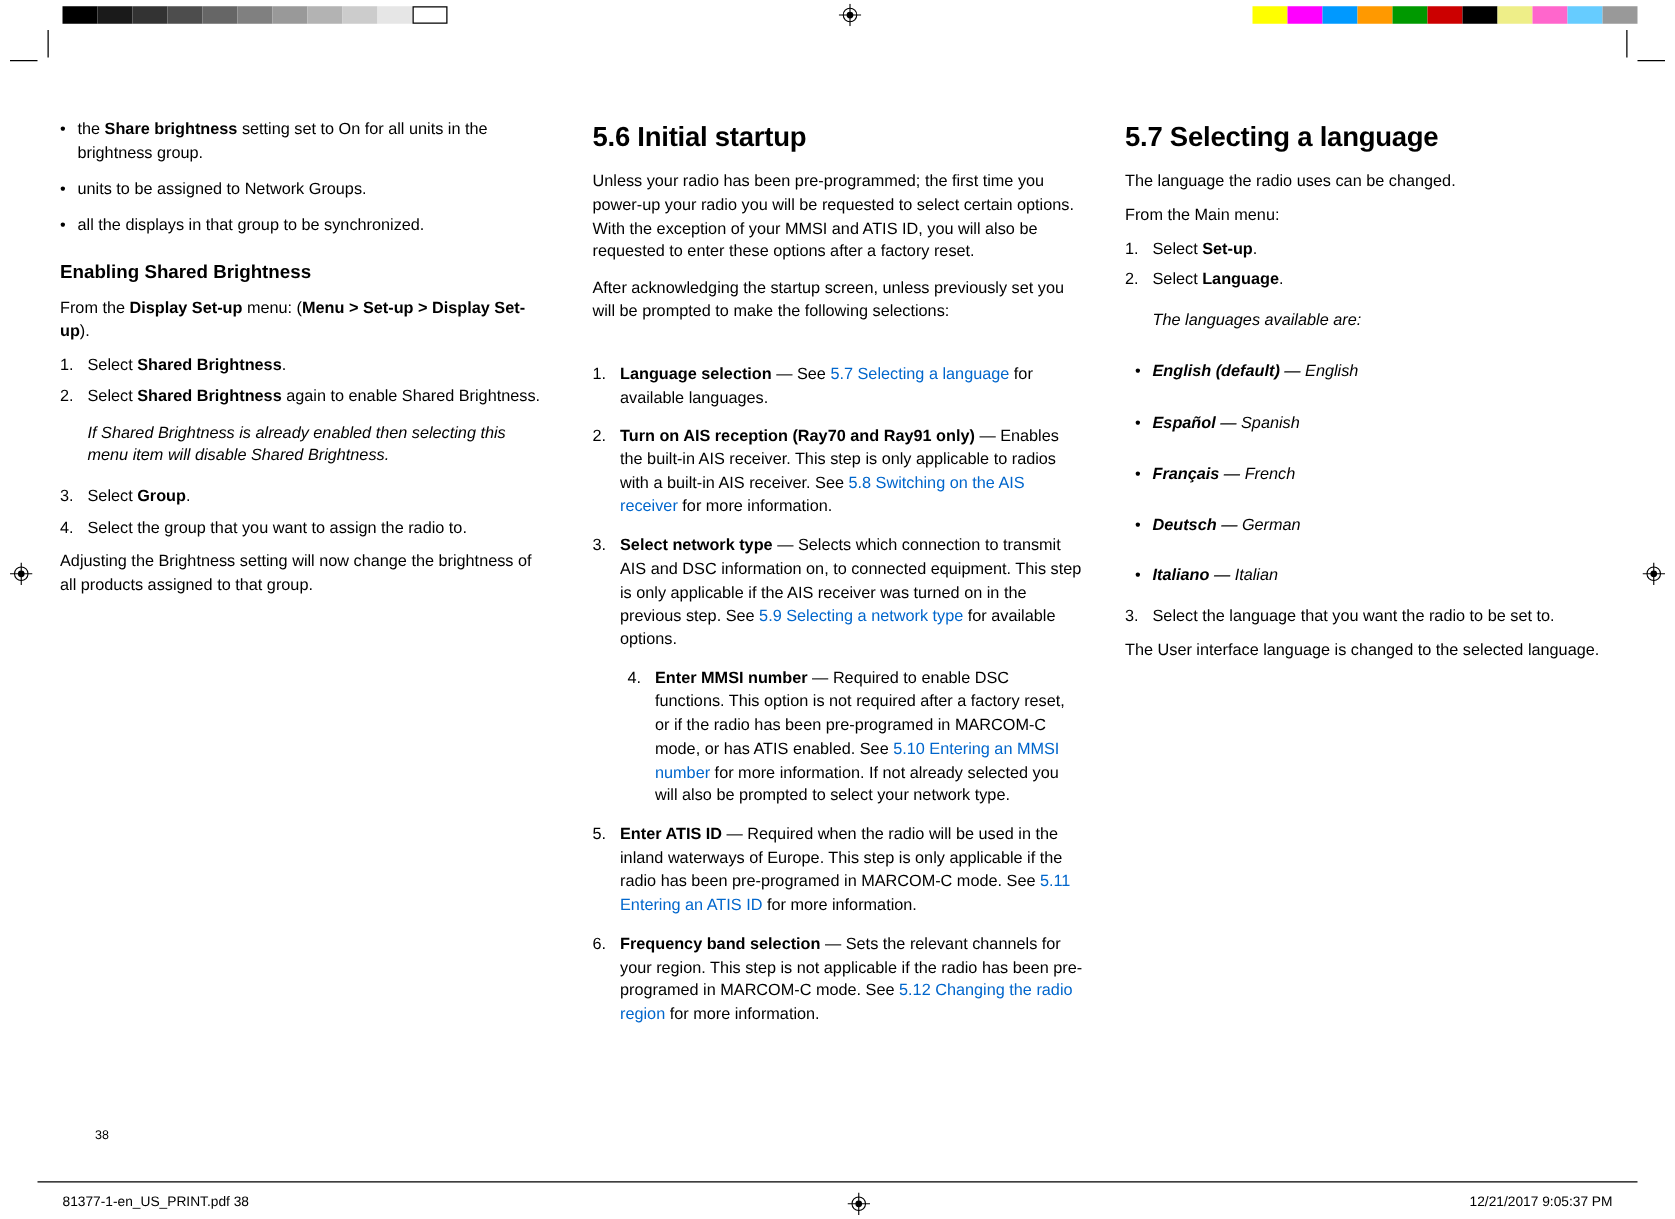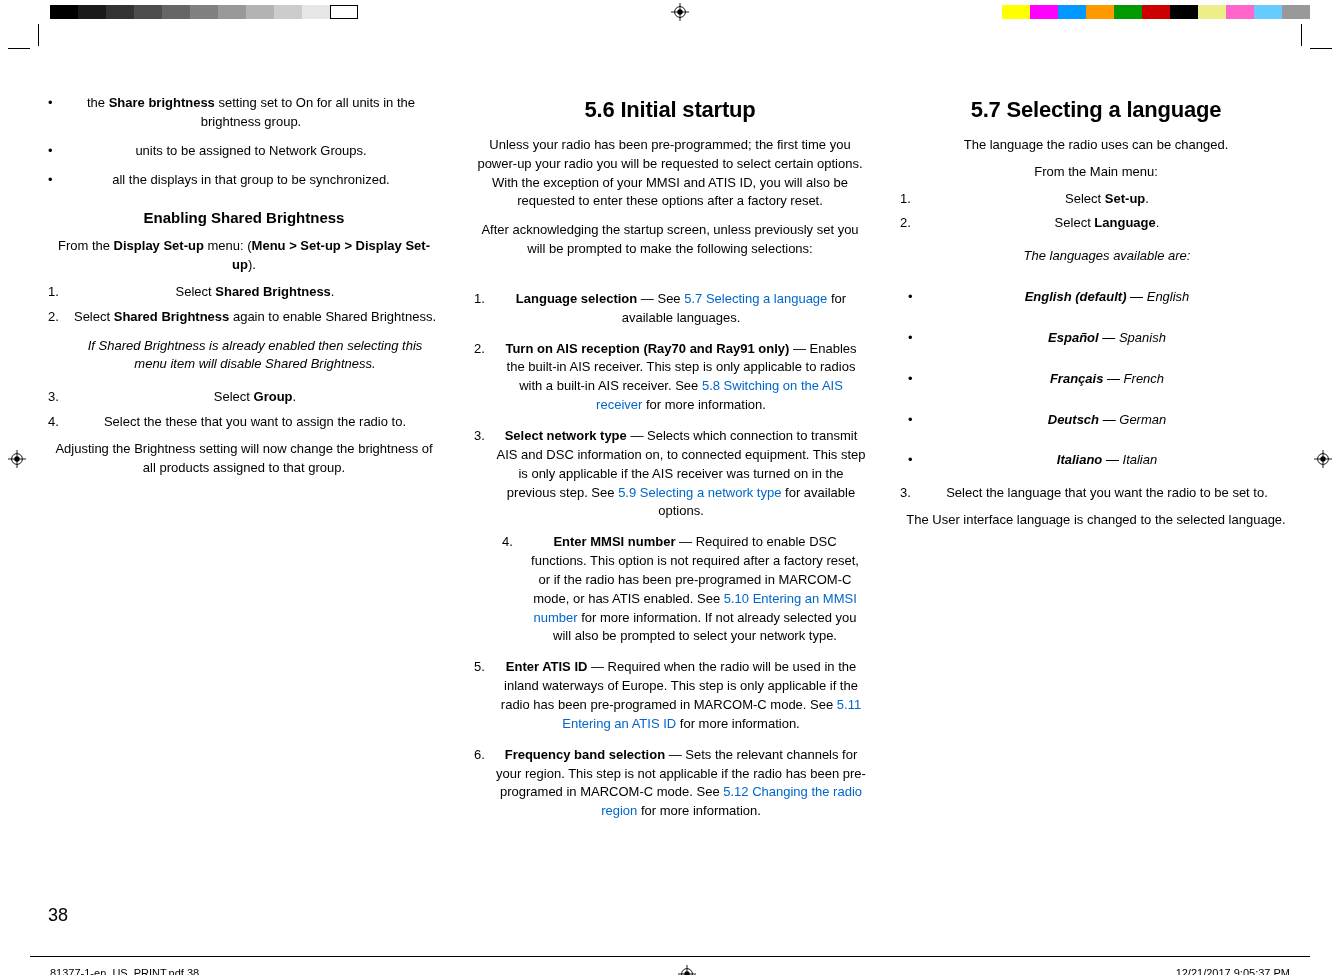--- a/index.html
+++ b/index.html
@@ -37,21 +37,21 @@
   .crop { position:absolute; }
   .crop .h { position:absolute; background:#000; height:1px; width:22px; }
   .crop .v { position:absolute; background:#000; width:1px; height:22px; }
 
   .content {
     display: flex;
     gap: 34px;
     padding: 70px 48px 10px 48px;
     min-height: 870px;
   }
-  .col { flex: 1; min-width: 0; text-align: center; }
+  .col { flex: 1; min-width: 0; }
   h2.section {
     font-size: 22px;
     font-weight: 700;
     margin-bottom: 10px;
     letter-spacing: -0.2px;
   }
   h3.subsection {
     font-size: 15px;
     font-weight: 700;
     margin: 18px 0 8px 0;
@@ -113,22 +113,22 @@
     content: '•';
     position: absolute;
     left: -14px;
     font-style: normal;
   }
   .lang-intro {
     font-style: italic;
     margin: 14px 0 8px 22px;
   }
   .page-num {
-    padding: 8px 48px;
-    font-size: 18px;
+    padding: 8px 76px;
+    font-size: 10px;
   }
   .footer-line {
     display: flex;
     justify-content: space-between;
     align-items: center;
     border-top: 1px solid #000;
     margin: 20px 30px 0 30px;
     padding: 8px 20px;
     font-size: 11px;
   }
@@ -211,21 +211,21 @@
     <h3 class="subsection">Enabling Shared Brightness</h3>
     <p><span>From the </span><b>Display Set-up</b><span> menu: (</span><b>Menu &gt; Set-up &gt; Display Set-up</b><span>).</span></p>
 
     <ol class="steps">
       <li><span>Select </span><b>Shared Brightness</b><span>.</span></li>
       <li><span>Select </span><b>Shared Brightness</b><span> again to enable Shared Brightness.</span></li>
     </ol>
     <p class="note-italic">If Shared Brightness is already enabled then selecting this menu item will disable Shared Brightness.</p>
     <ol class="steps" style="counter-reset: step 2;">
       <li><span>Select </span><b>Group</b><span>.</span></li>
-      <li><span>Select the these that you want to assign the radio to.</span></li>
+      <li><span>Select the group that you want to assign the radio to.</span></li>
     </ol>
     <p>Adjusting the Brightness setting will now change the brightness of all products assigned to that group.</p>
   </div>
 
   <div class="col">
     <h2 class="section">5.6 Initial startup</h2>
     <p class="body-text">Unless your radio has been pre-programmed; the first time you power-up your radio you will be requested to select certain options. With the exception of your MMSI and ATIS ID, you will also be requested to enter these options after a factory reset.</p>
     <p class="body-text">After acknowledging the startup screen, unless previously set you will be prompted to make the following selections:</p>
 
     <ol class="steps">

